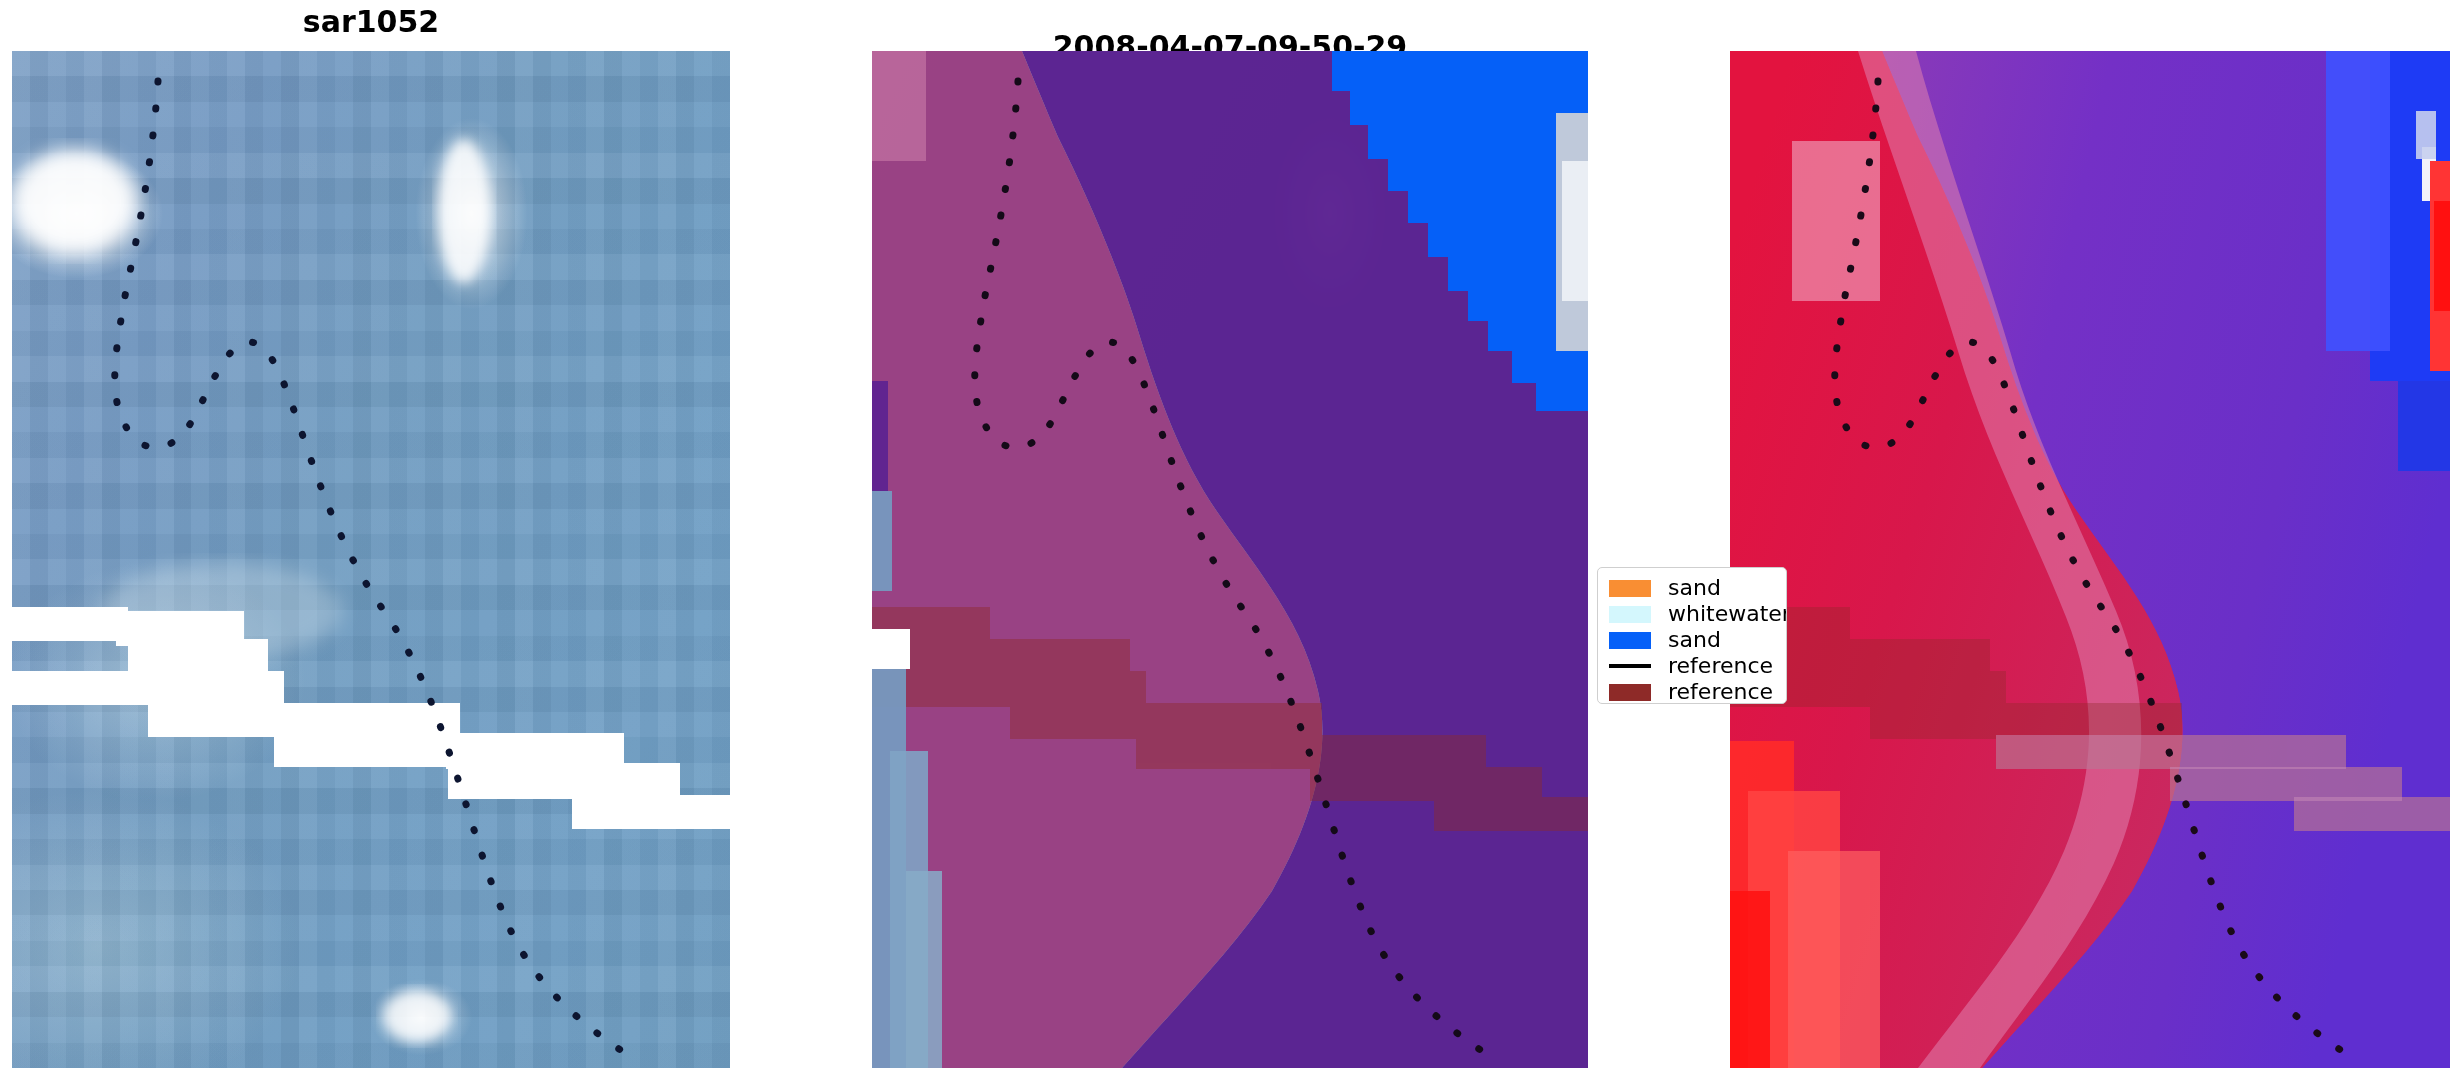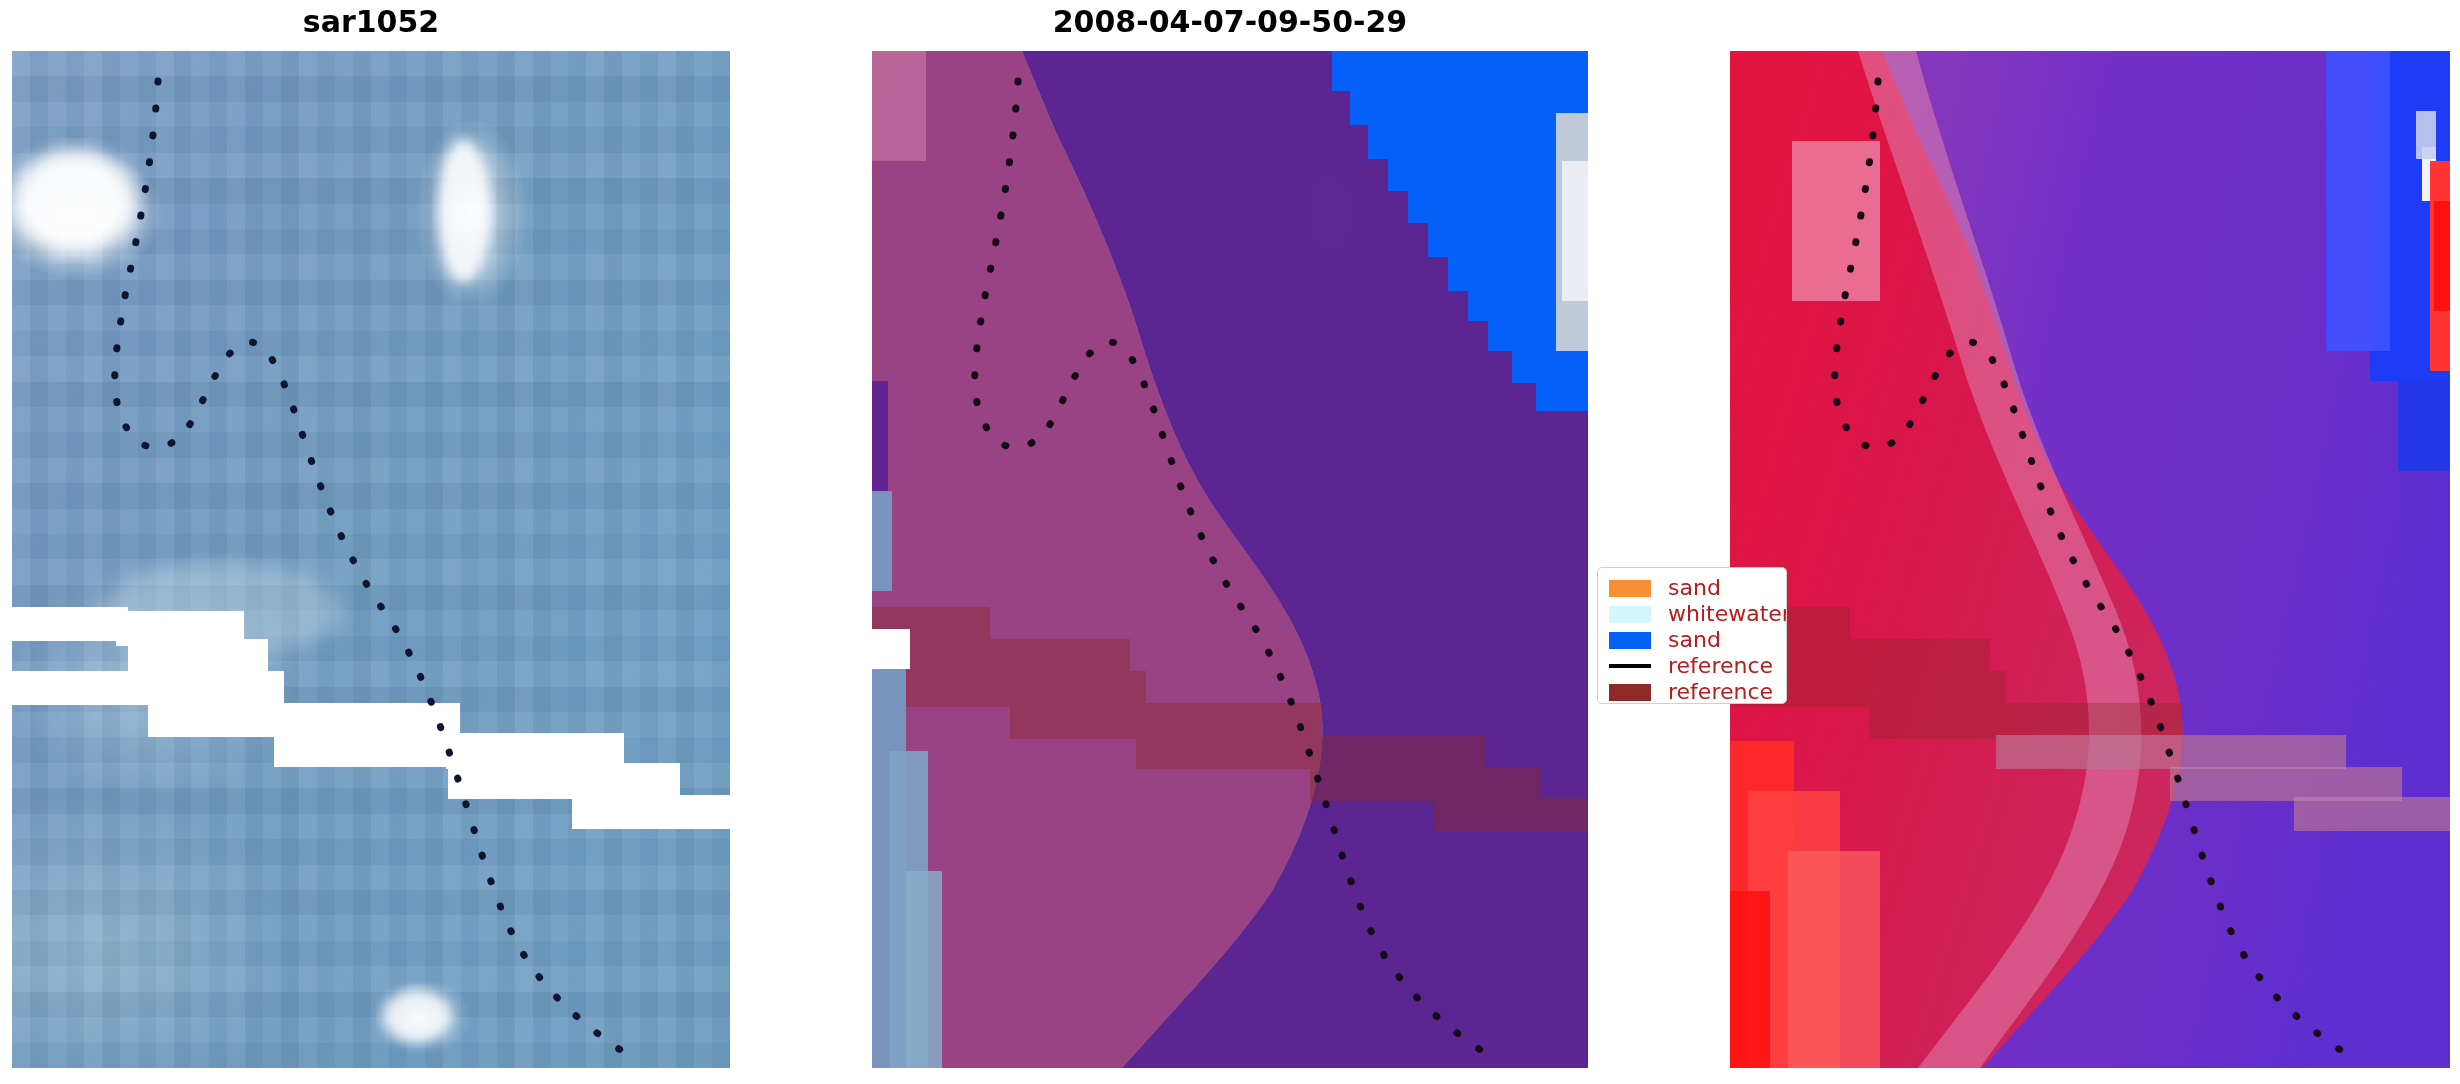--- a/index.html
+++ b/index.html
@@ -16,21 +16,21 @@
   #panel-1{left:12px;width:718px;}
   #panel-2{left:872px;width:716px;}
   #panel-3{left:1730px;width:720px;}
 
   .panel-title{
     position:absolute;top:2px;height:40px;line-height:40px;
     text-align:center;font-size:30px;font-weight:bold;color:#000;
     letter-spacing:0px;white-space:nowrap;
   }
   #title-1{left:12px;width:718px;}
-  #title-2{left:872px;width:716px;}
+  #title-2{left:872px;width:716px;margin-top:25px;}
   #title-3{left:1730px;width:720px;}
 
   .raster{position:absolute;left:0;top:0;width:100%;height:100%;}
   .layer{position:absolute;left:0;top:0;width:100%;height:100%;}
 
   
   .sar-base{
     background:
       radial-gradient(ellipse 120px 90px at 9% 16%, rgba(255,255,255,.95) 0%, rgba(255,255,255,.55) 38%, rgba(255,255,255,0) 72%),
       radial-gradient(ellipse 70px 120px at 64% 16%, rgba(255,255,255,.88) 0%, rgba(255,255,255,.35) 45%, rgba(255,255,255,0) 80%),
@@ -103,21 +103,21 @@
     padding:7px 0 0 0;
   }
   .legend-row{
     display:flex;align-items:center;height:26px;padding-left:11px;
   }
   .swatch{
     width:42px;height:17px;margin-right:17px;flex:none;box-sizing:border-box;
   }
   .swatch.line{height:0;border-top:4.5px solid #000;width:42px;}
   .legend-label{
-    font-size:22px;color:#b91c1c;white-space:nowrap;line-height:22px;
+    font-size:22px;color:#000000;white-space:nowrap;line-height:22px;
     font-family:"DejaVu Sans","Liberation Sans",sans-serif;
   }
 
   
   .shoreline{position:absolute;left:0;top:0;width:100%;height:100%;z-index:30;pointer-events:none;}
 </style>
 </head>
 <body>
 
 <div class="figure">

